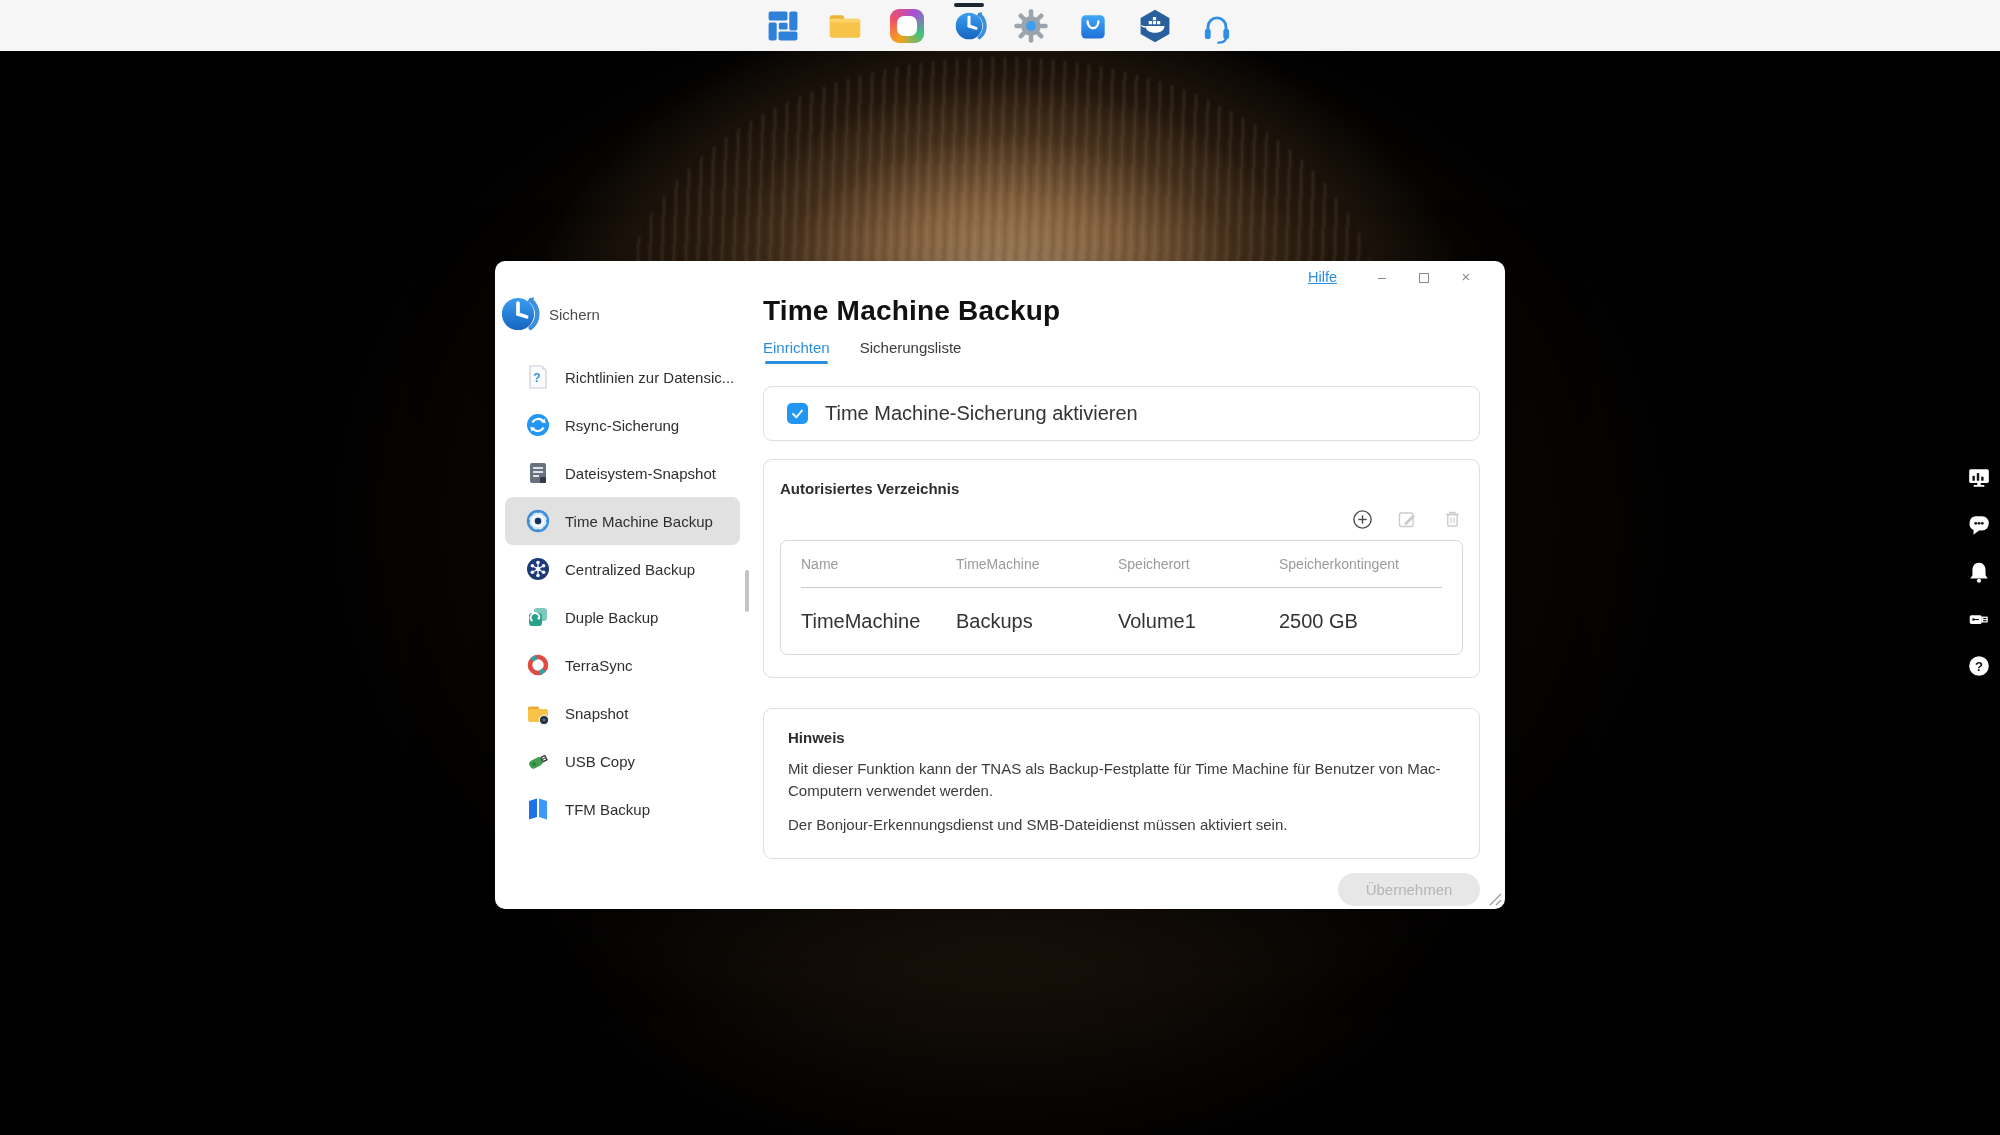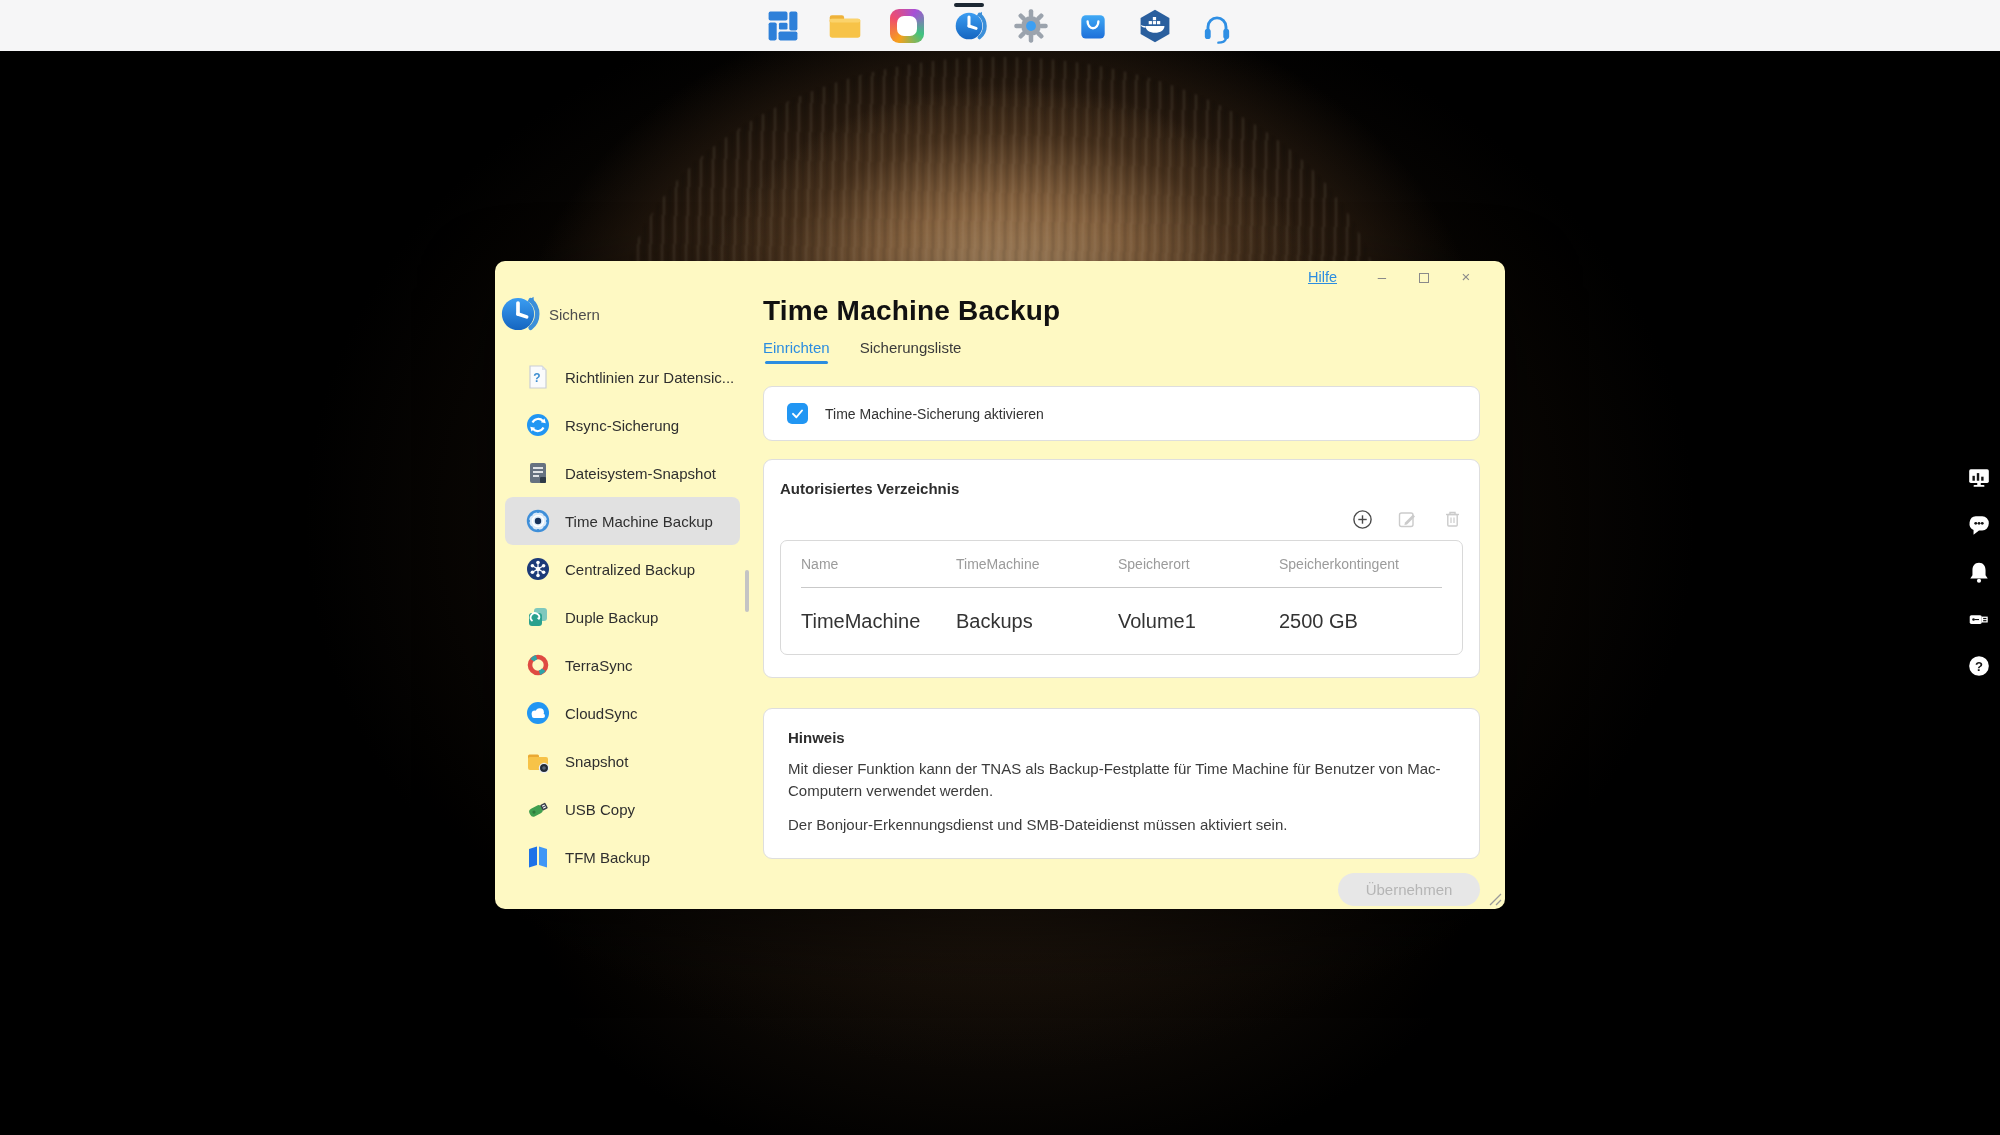--- a/index.html
+++ b/index.html
@@ -27,21 +27,21 @@
   .photos-icon { width:34px; height:34px; border-radius:9px; position:relative;
     background: conic-gradient(from 210deg, #f6a01c, #ef4d6e, #a54fd8, #3fc380, #f6a01c); }
   .photos-icon::after { content:""; position:absolute; inset:7px; background:#fff; border-radius:7px; }
 
   
   .quick-rail { position:absolute; right:9px; top:466px; display:flex; flex-direction:column; gap:23px; z-index:40; }
   .quick-rail .qicon { width:24px; height:24px; cursor:pointer; }
 
   
   .window { position:absolute; left:495px; top:261px; width:1010px; height:648px;
-    background:#fef9c3; border-radius:10px; box-shadow:0 25px 70px rgba(0,0,0,.55); z-index:30; }
+    background:#ffffff; border-radius:10px; box-shadow:0 25px 70px rgba(0,0,0,.55); z-index:30; }
   .titlebar { position:absolute; top:0; right:0; height:32px; display:flex; align-items:center; padding-right:18px; z-index:5; }
   .help-link { color:#2b8de0; text-decoration:underline; font-size:14.5px; cursor:pointer; margin-right:24px; }
   .win-btn { width:42px; text-align:center; color:#8a8a8a; font-size:15px; cursor:pointer; line-height:32px; }
   .win-max-box { display:inline-block; width:10px; height:10px; border:1.4px solid #8a8a8a; vertical-align:middle; }
 
   
   .sidebar { position:absolute; left:0; top:0; bottom:0; width:255px; padding-top:30px; }
   .app-head { display:flex; flex-direction:row; align-items:center; gap:8px; }
   .app-head .app-label { font-size:15px; color:#4d4d4d; }
   .side-list { margin-top:16px; }
@@ -56,21 +56,21 @@
   .main { position:absolute; left:268px; top:0; width:717px; }
   .page-title { margin-top:34px; font-size:28px; font-weight:bold; color:#111; letter-spacing:.2px; }
   .tabs { display:flex; gap:30px; margin-top:12px; }
   .tab { font-size:15px; color:#3a3a3a; padding-bottom:8px; cursor:pointer; position:relative; }
   .tab.active { color:#2b8de0; }
   .tab.active::after { content:""; position:absolute; left:2px; right:2px; bottom:0; height:3px; background:#2b8de0; border-radius:2px; }
 
   .card { border:1px solid #dedede; border-radius:9px; background:#fff; }
   .card-enable { margin-top:22px; height:55px; display:flex; align-items:center; padding-left:23px; gap:17px; }
   .checkbox { width:21px; height:21px; border-radius:5px; background:#2196f3; display:flex; align-items:center; justify-content:center; cursor:pointer; }
-  .enable-label { font-size:14px; color:#333; }
+  .enable-label { font-size:20px; color:#333; }
 
   .card-auth { margin-top:18px; padding:20px 16px 22px; }
   .card-section-title { font-size:15px; font-weight:bold; color:#2d2d2d; }
   .auth-toolbar { display:flex; justify-content:flex-end; gap:24px; margin-top:12px; }
   .tool-btn { width:21px; height:21px; cursor:pointer; }
 
   .table { border:1px solid #d9d9d9; border-radius:7px; margin-top:10px; }
   .t-grid { display:grid; grid-template-columns:155px 162px 161px 1fr; padding:0 20px; align-items:center; }
   .t-head { height:46px; color:#9b9b9b; font-size:14px; }
   .t-sep { height:1px; background:#c9c9c9; margin:0 20px; }
@@ -328,31 +328,20 @@
 
       <div class="side-item">
         <svg class="side-icon" viewBox="0 0 26 26">
           <circle cx="13" cy="13" r="8" fill="none" stroke="#df4a42" stroke-width="4.6"></circle>
           <path d="M7.3,8.3 a8,8 0 0 1 4.2,-3.1" stroke="#2fa3a8" stroke-width="4.6" fill="none"></path>
           <path d="M18.7,17.7 a8,8 0 0 1 -4.2,3.1" stroke="#2fa3a8" stroke-width="4.6" fill="none"></path>
         </svg>
         <span class="label">TerraSync</span>
       </div>
 
-      <div class="side-item">
-        <svg class="side-icon" viewBox="0 0 26 26">
-          <circle cx="13" cy="13" r="11" fill="#2196f3"></circle>
-          <g fill="#fff">
-            <circle cx="10" cy="14" r="3.4"></circle>
-              <circle cx="14.8" cy="12.3" r="4.1"></circle>
-            <rect x="7" y="13.8" width="13" height="4.2" rx="2.1"></rect>
-          </g>
-        </svg>
-        <span class="label">CloudSync</span>
-      </div>
 
       <div class="side-item">
         <svg class="side-icon" viewBox="0 0 26 26">
           <rect x="3" y="6.5" width="11" height="6" rx="1.5" fill="#eaa933"></rect>
           <rect x="3" y="9" width="20" height="13" rx="2" fill="#f7c348"></rect>
           <circle cx="19" cy="20" r="4.6" fill="#222b38" stroke="#eef1f5" stroke-width="1.2"></circle>
           <circle cx="19" cy="20" r="1.8" fill="#5a6675"></circle>
         </svg>
         <span class="label">Snapshot</span>
       </div>

